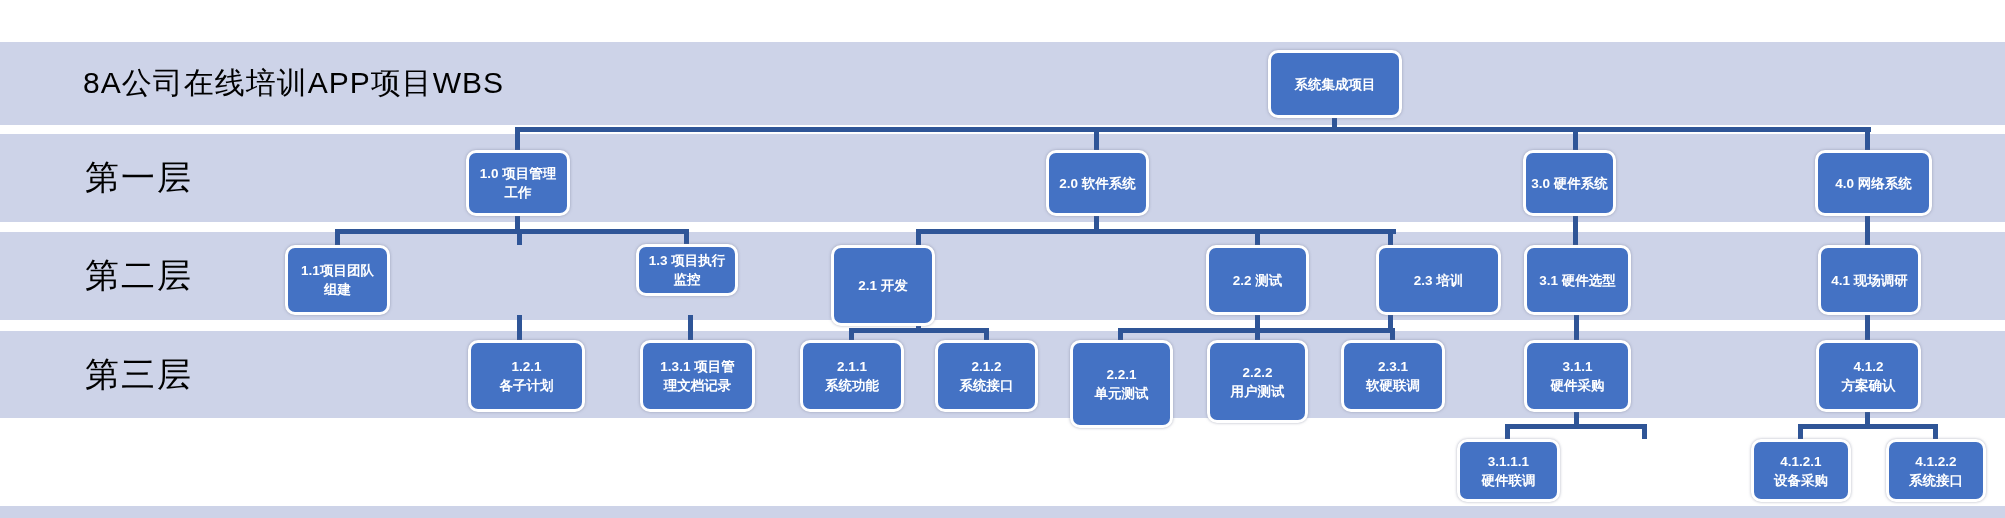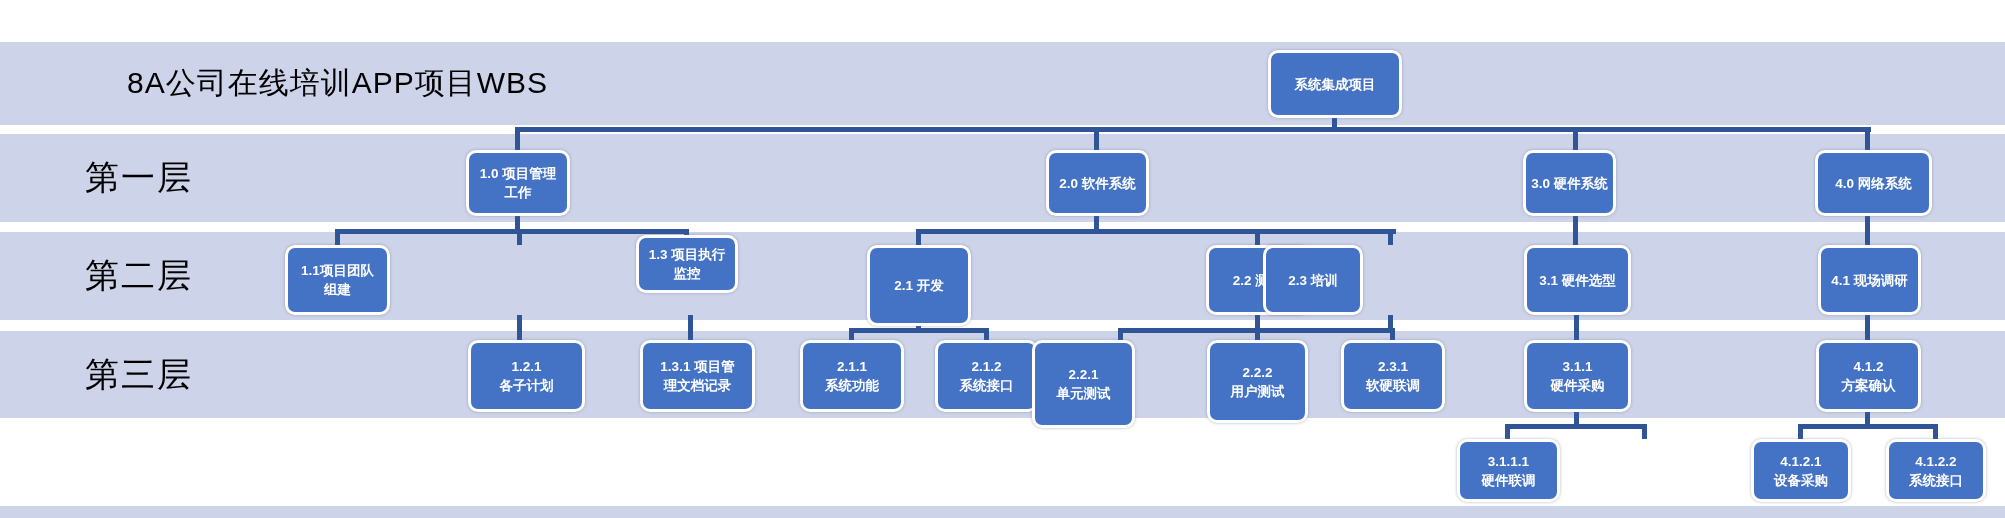--- a/index.html
+++ b/index.html
@@ -12,21 +12,21 @@
     background:var(--page-bg);
     font-family:"Liberation Sans","DejaVu Sans",sans-serif;
   }
   .band{position:absolute; left:0; width:2005px; background:var(--band); z-index:0; display:flex; align-items:center;}
   .band-title{top:42px;  height:83px;}
   .band-l1{top:134px; height:88px;}
   .band-l2{top:232px; height:88px;}
   .band-l3{top:331px; height:87px;}
   .band-bottom{top:506px; height:12px;}
   .slide-title{
-    padding-left:83px; font-size:30px; color:var(--slide-text); letter-spacing:1px;margin-left:44px;
+    padding-left:83px; font-size:30px; color:var(--slide-text); letter-spacing:1px;
   }
   .layer-label{
     padding-left:85px; font-size:34px; color:var(--slide-text); letter-spacing:2px;
   }
   .cn{position:absolute; background:var(--connector); z-index:1;}
   .cn.h{height:5px;}
   .cn.v{width:5px;}
   .node{
     position:absolute; z-index:2; box-sizing:border-box;
     background:var(--box-fill);
@@ -118,31 +118,31 @@
     <span class="nl">3.0 硬件系统</span>
   </div>
   <div class="node" style="left:1815px;top:150px;width:117px;height:66px">
     <span class="nl">4.0 网络系统</span>
   </div>
 
   <div class="node" style="left:285px;top:245px;width:105px;height:70px">
     <span class="nl">1.1项目团队</span>
     <span class="nl">组建</span>
   </div>
-  <div class="node" style="left:636px;top:235px;width:102px;height:58px">
+  <div class="node" style="left:636px;top:244px;width:102px;height:52px">
     <span class="nl">1.3 项目执行</span>
     <span class="nl">监控</span>
   </div>
-  <div class="node" style="left:867px;top:245px;width:104px;height:81px">
+  <div class="node" style="left:831px;top:245px;width:104px;height:81px">
     <span class="nl">2.1 开发</span>
   </div>
   <div class="node" style="left:1206px;top:245px;width:103px;height:70px">
     <span class="nl">2.2 测试</span>
   </div>
-  <div class="node" style="left:1263px;top:245px;width:100px;height:70px">
+  <div class="node" style="left:1376px;top:245px;width:125px;height:70px">
     <span class="nl">2.3 培训</span>
   </div>
   <div class="node" style="left:1524px;top:245px;width:107px;height:70px">
     <span class="nl">3.1 硬件选型</span>
   </div>
   <div class="node" style="left:1818px;top:245px;width:103px;height:70px">
     <span class="nl">4.1 现场调研</span>
   </div>
 
   <div class="node" style="left:468px;top:340px;width:117px;height:72px">
@@ -154,21 +154,21 @@
     <span class="nl">理文档记录</span>
   </div>
   <div class="node" style="left:800px;top:340px;width:104px;height:72px">
     <span class="nl">2.1.1</span>
     <span class="nl">系统功能</span>
   </div>
   <div class="node" style="left:935px;top:340px;width:103px;height:72px">
     <span class="nl">2.1.2</span>
     <span class="nl">系统接口</span>
   </div>
-  <div class="node" style="left:1032px;top:340px;width:103px;height:88px">
+  <div class="node" style="left:1070px;top:340px;width:103px;height:88px">
     <span class="nl">2.2.1</span>
     <span class="nl">单元测试</span>
   </div>
   <div class="node" style="left:1207px;top:340px;width:101px;height:83px">
     <span class="nl">2.2.2</span>
     <span class="nl">用户测试</span>
   </div>
   <div class="node" style="left:1341px;top:340px;width:104px;height:72px">
     <span class="nl">2.3.1</span>
     <span class="nl">软硬联调</span>

